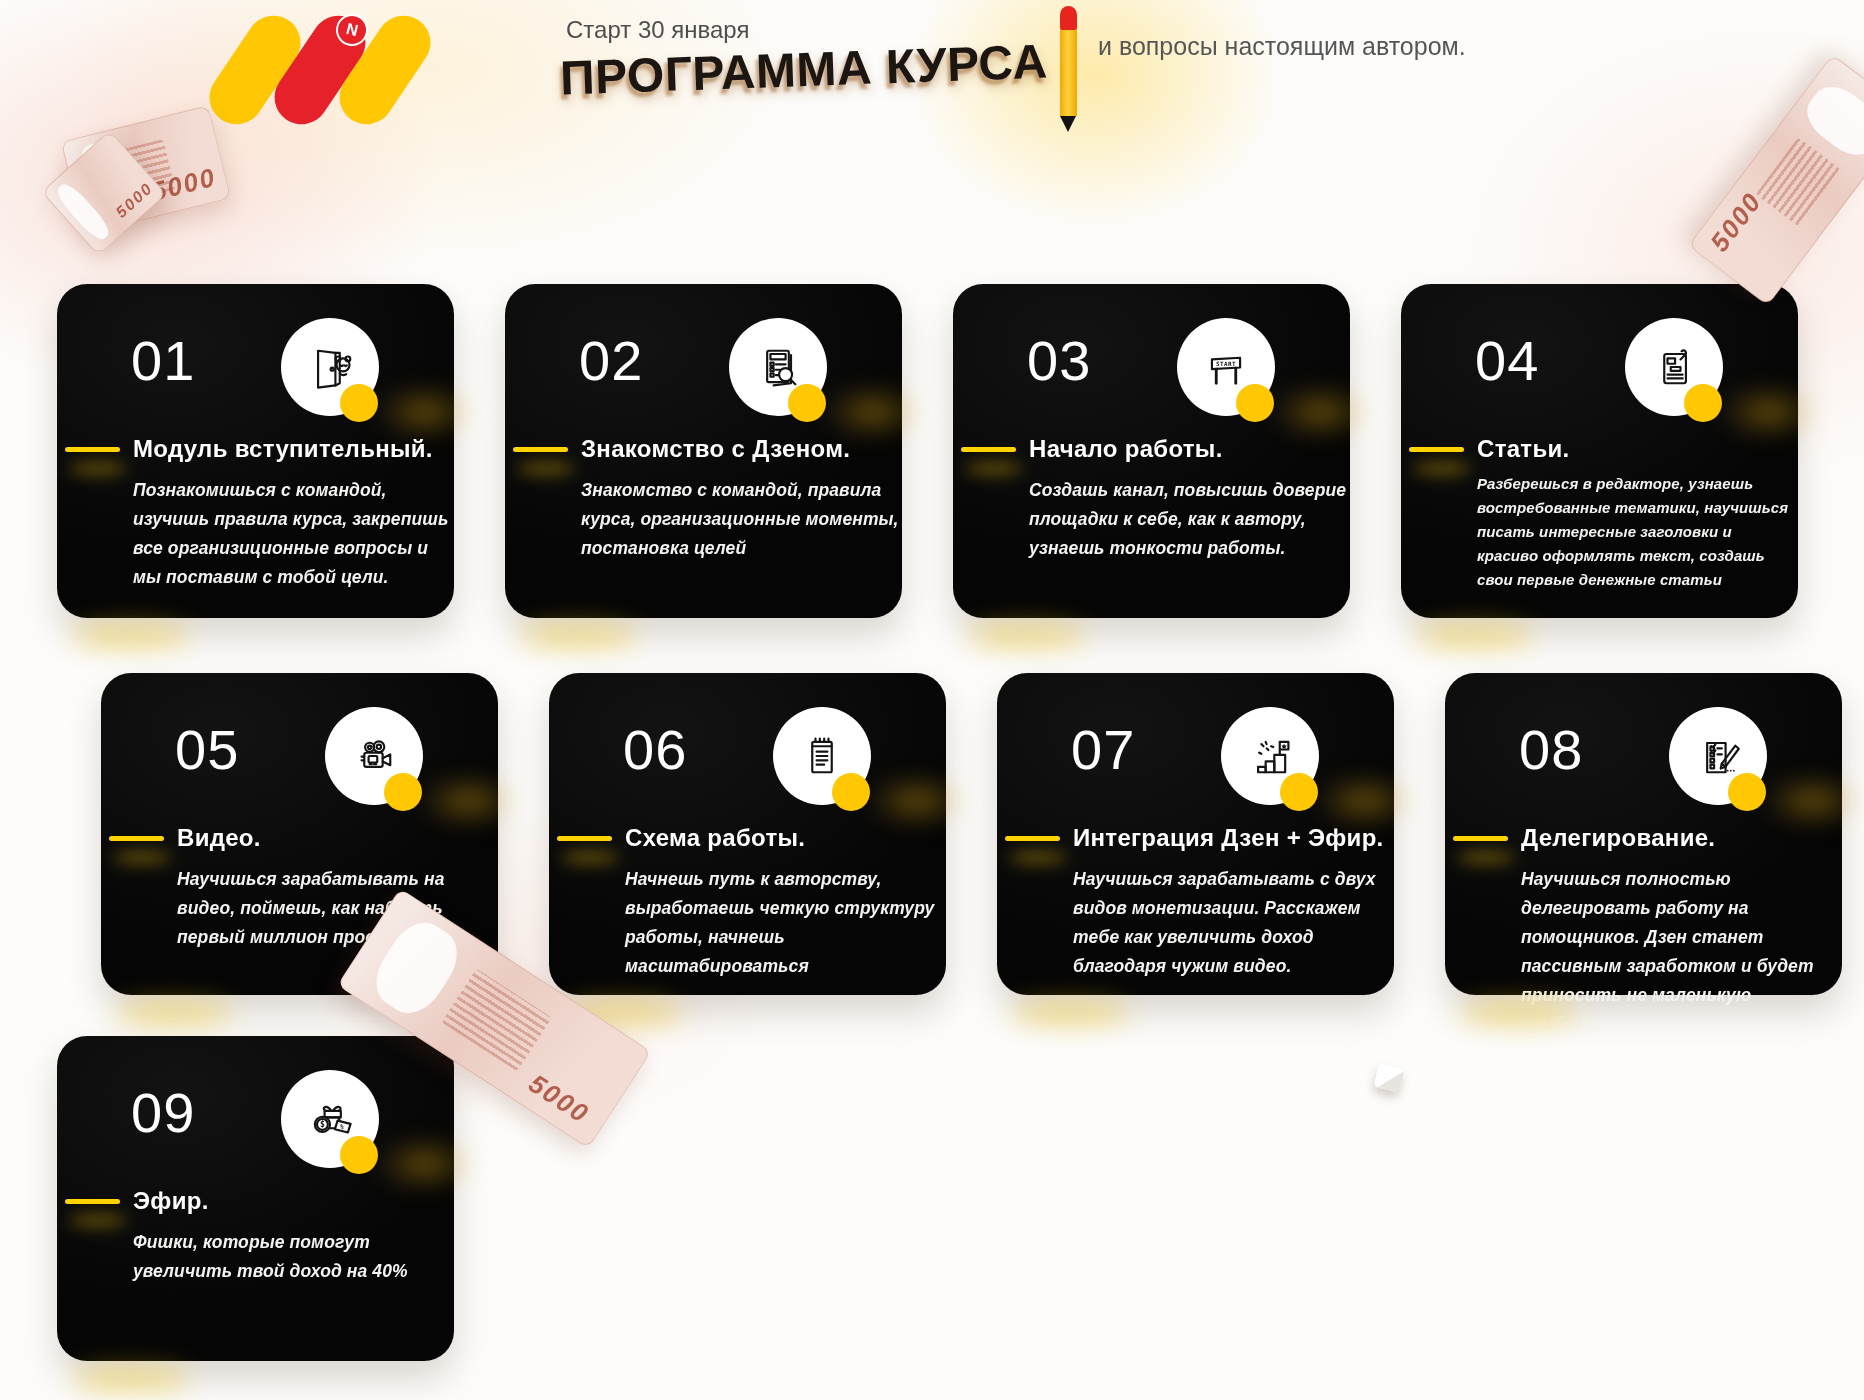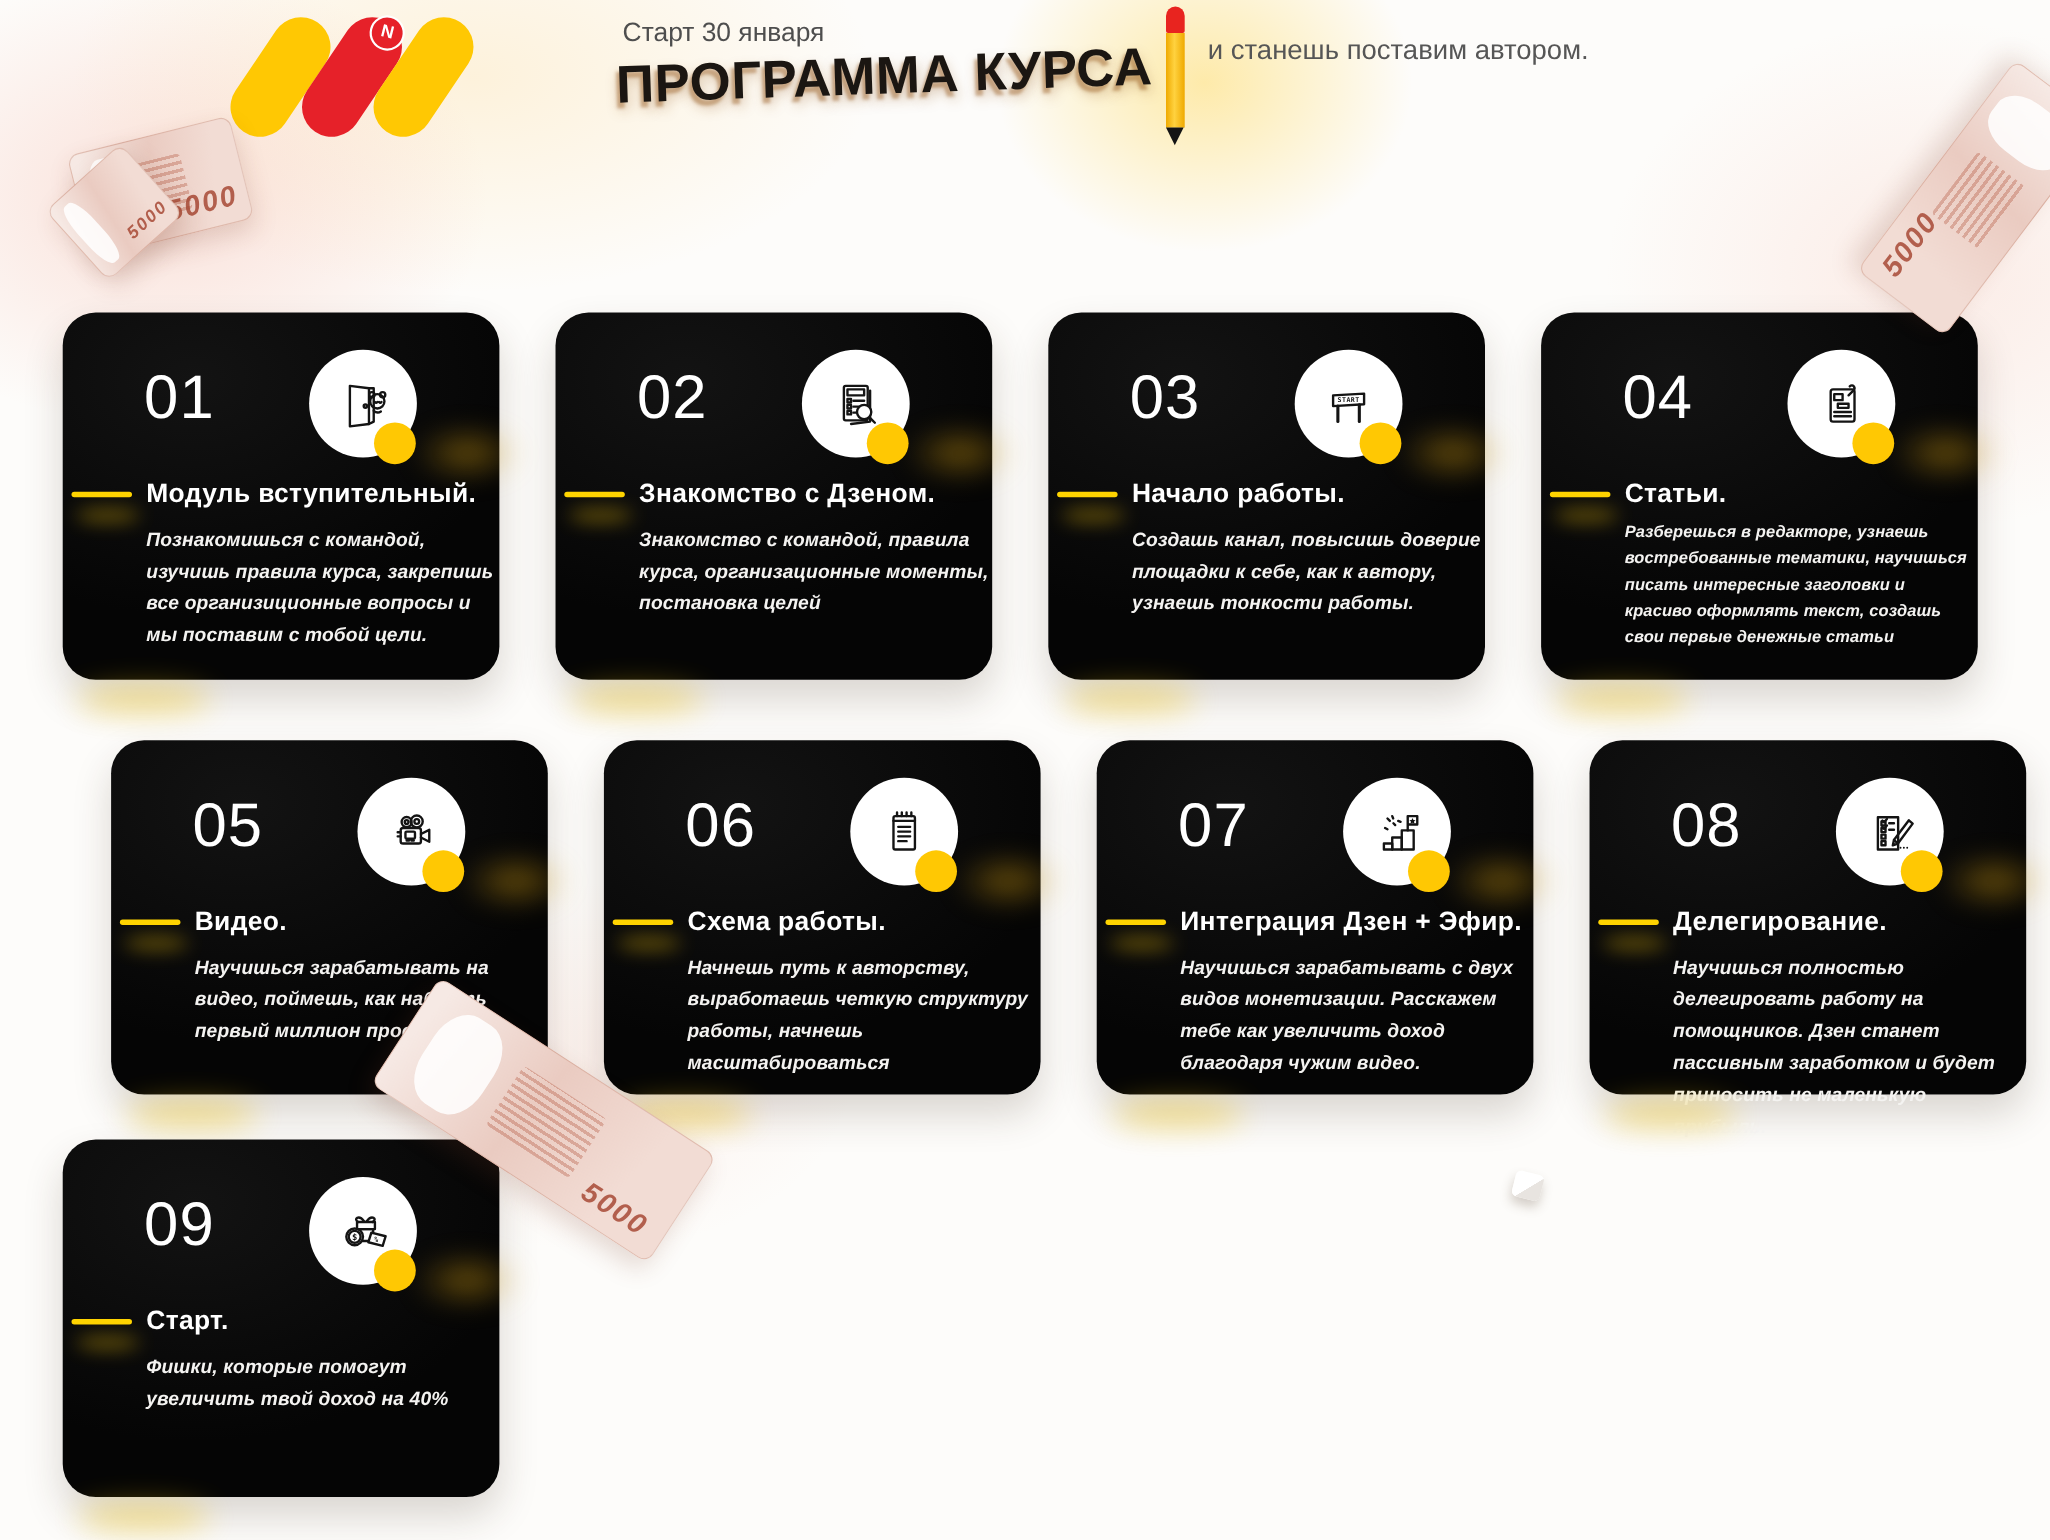--- a/index.html
+++ b/index.html
@@ -120,21 +120,21 @@
   <div class="start-label">Старт 30 января</div>
   <h1 class="main-title">ПРОГРАММА КУРСА</h1>
 
   <div class="pencil">
     <div class="eraser"></div>
     <div class="shaft"></div>
     <div class="tip"></div>
   </div>
 
   <div class="subtitle">
-    <div>и станешь поставим автором.</div>
+    <div>и вопросы настоящим автором.</div>
   </div>
 
   <div class="row row1">
 
     <article class="card">
       <div class="num">01</div>
       <div class="dotglow"></div>
       <div class="circle">
         <svg class="ic" viewBox="0 0 48 48">
           <path d="M13 9 L29 11 L29 41 L13 43 Z"></path>
@@ -344,21 +344,21 @@
           <path d="M31 25.5 L43 28.5 L40.5 36.5 L28.5 33.5 Z" fill="#fff"></path>
           <text x="33.2" y="33" font-size="6" transform="rotate(14 34 31)">%</text>
           <circle cx="17" cy="29" r="7" fill="#fff"></circle>
           <circle cx="17" cy="29" r="5"></circle>
           <text x="14.8" y="31.6" font-size="7.5">$</text>
         </svg>
       </div>
       <div class="dot"></div>
       <div class="titlerow">
         <span class="line"></span>
-        <h3 class="title">Старт.</h3>
+        <h3 class="title">Эфир.</h3>
       </div>
       <div class="glow-inner"></div>
       <p class="desc">Фишки, которые помогут увеличить твой доход на 40%</p>
       <div class="underglow"></div>
     </article>
   </div>
 
   <div class="note note-left">
     <div class="band"></div>
     <div class="pattern"></div>

